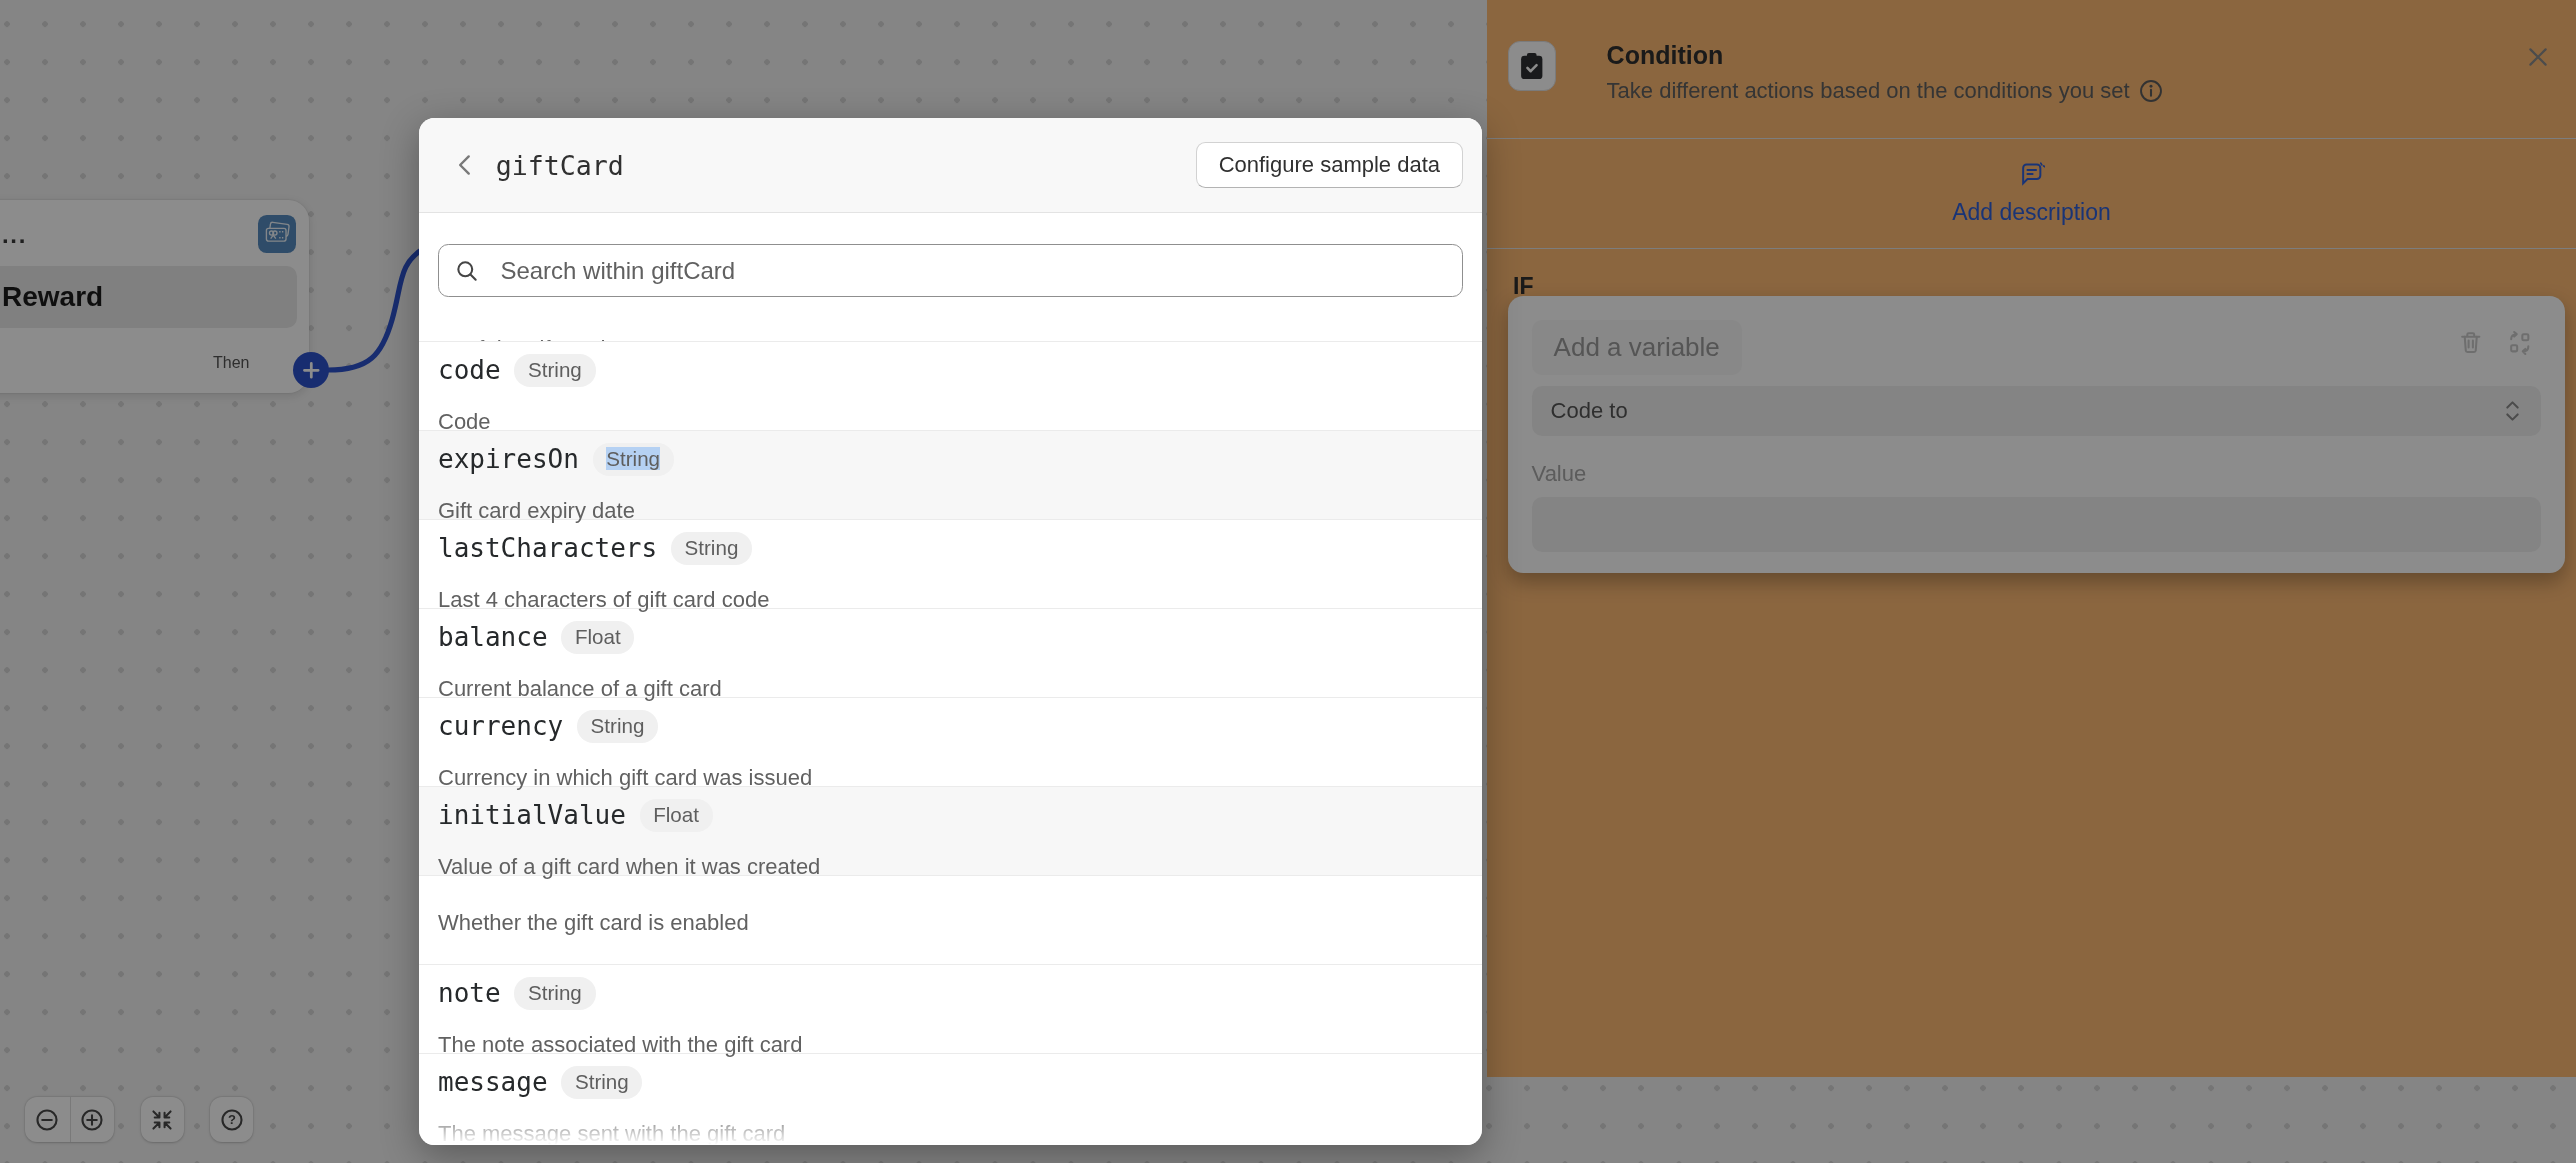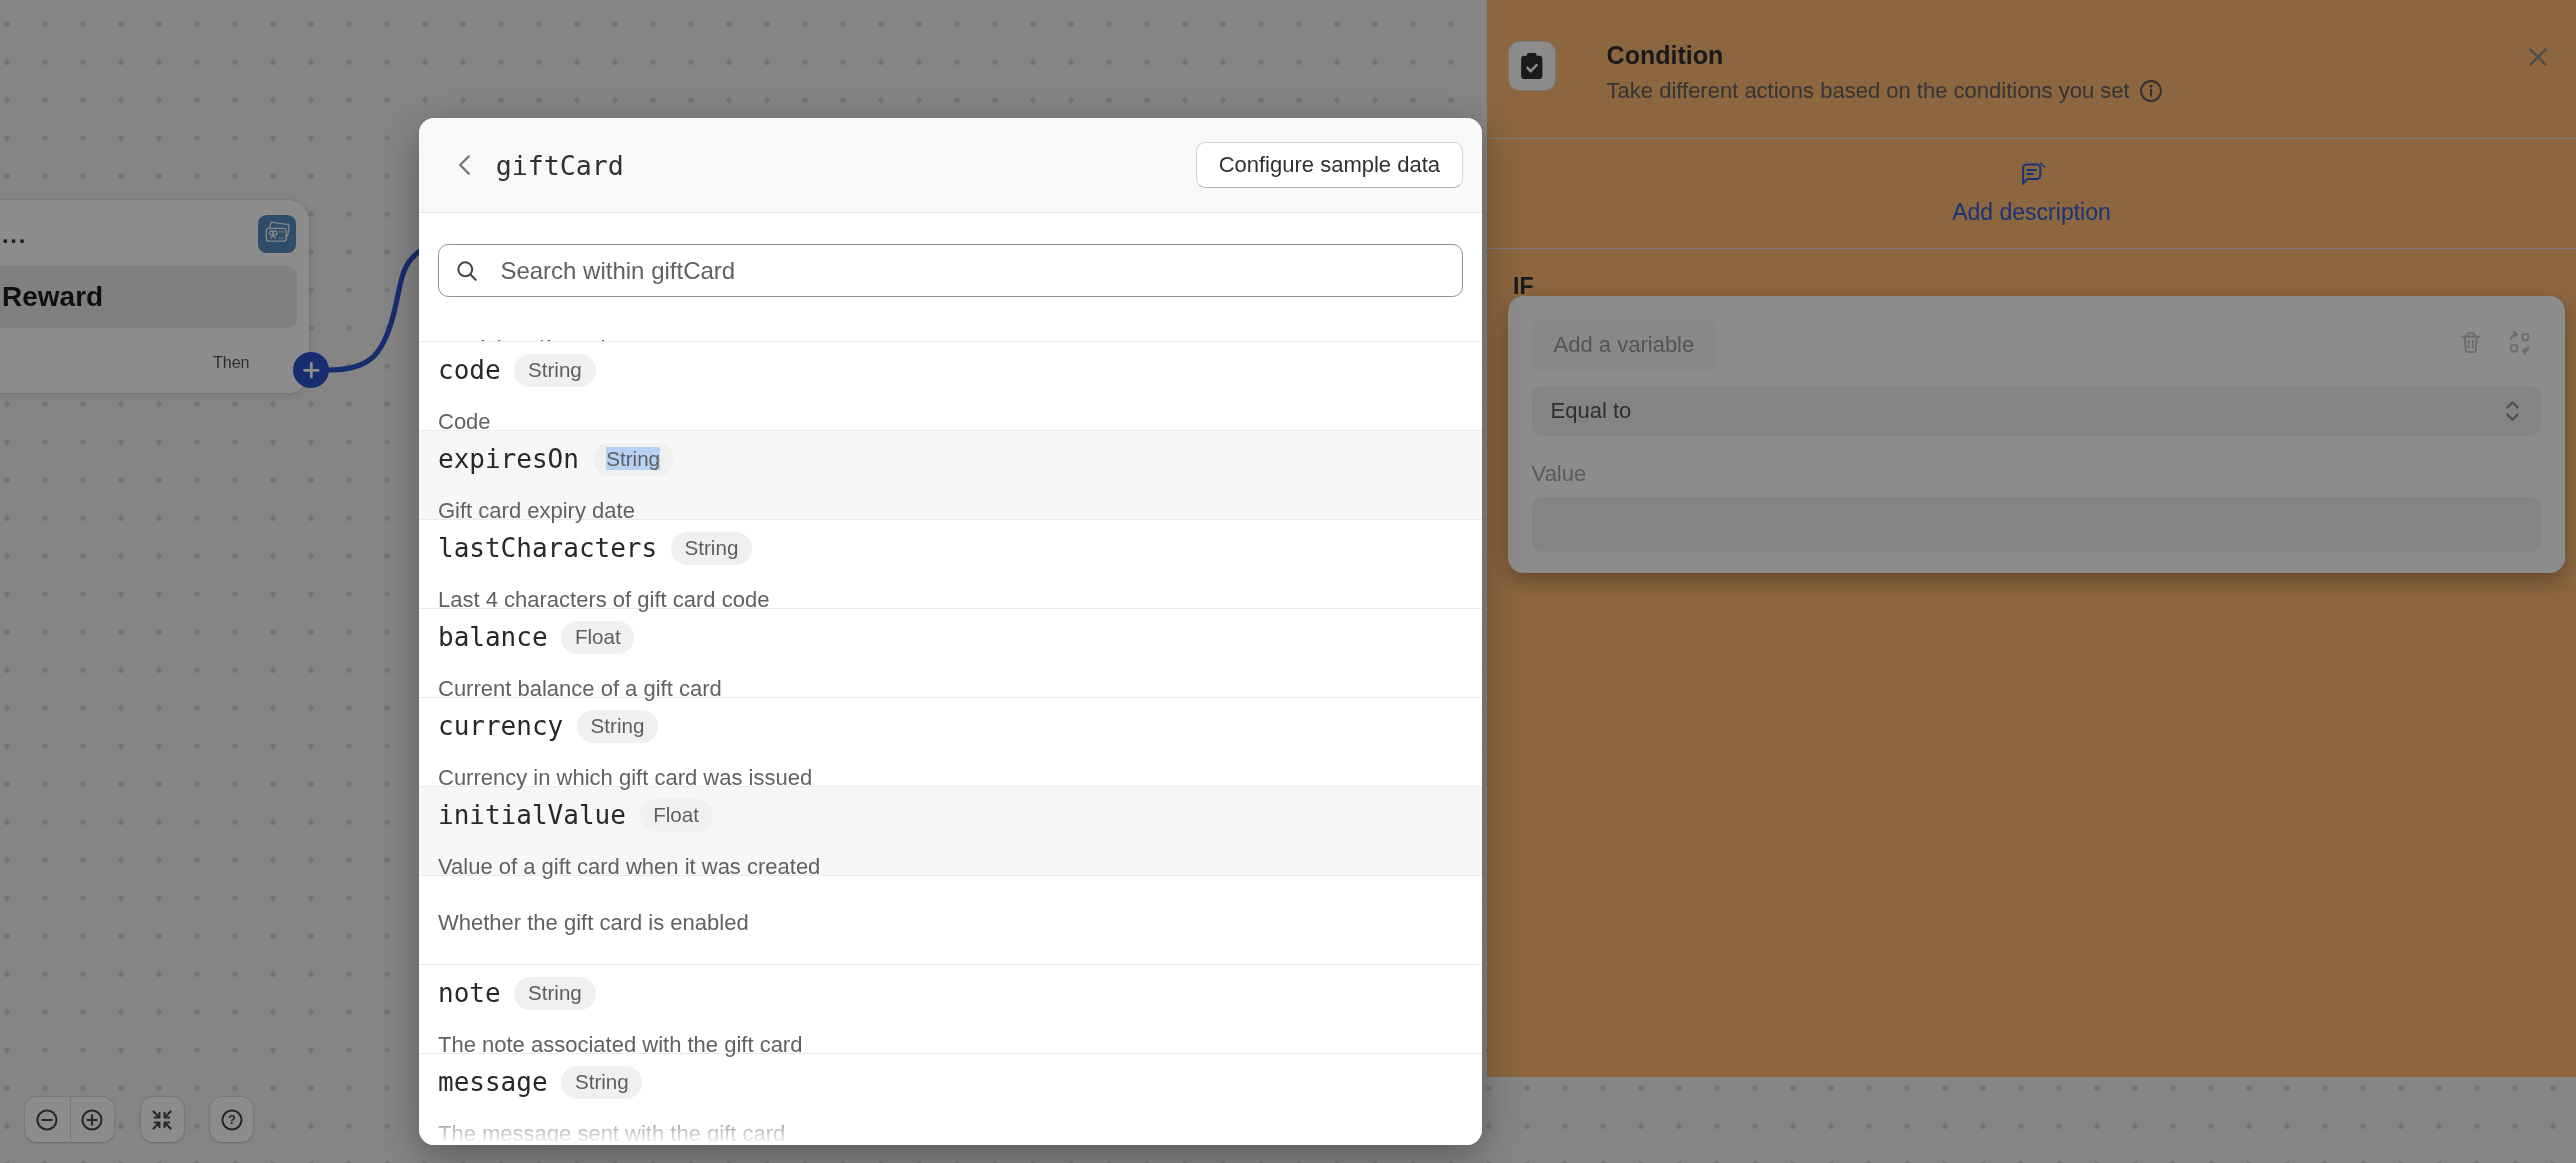--- a/index.html
+++ b/index.html
@@ -81,21 +81,21 @@
   .divider-1{margin-top:34px;}
   .add-desc{display:flex;align-items:center;gap:10.3px;padding:22px 20.6px;color:var(--accent-blue);font-size:23px;font-weight:500;flex-direction:column;}
   .if-label{padding:24px 20.6px 0 26px;font-size:23px;font-weight:700;color:#303030;}
 
   .if-card{
     position:absolute;left:20.6px;top:296px;width:1057px;height:277px;background:#fff;border-radius:15.4px;
     box-shadow:0 8.6px 20.6px rgba(0,0,0,.28);z-index:40;padding:24px;
   }
   .var-chip{
     display:inline-block;background:#f7f7f7;border-radius:10.3px;padding:12px 22px;
-    font-size:22px;color:#9b9b9b;
+    font-size:26px;color:#9b9b9b;
   }
   .if-card-icons{position:absolute;right:31px;top:33px;display:flex;gap:22px;}
   .operator-select{
     position:absolute;left:24px;top:90px;width:1009px;height:50px;background:#f1f1f1;border-radius:10.3px;
     display:flex;align-items:center;padding:0 19px;font-size:22px;color:#565656;
   }
   .operator-select .chev{margin-left:auto;}
   .value-label{position:absolute;left:24px;top:165px;font-size:22px;color:#a8a8a8;}
   .value-input{
     position:absolute;left:24px;top:201px;width:1009px;height:55px;background:#f1f1f1;border:none;border-radius:10.3px;
@@ -267,21 +267,21 @@
       <span>
         <svg width="27.5" height="27.5" viewBox="0 0 32 32" fill="none" stroke="#c9c9c9" stroke-width="2.4" stroke-linecap="round" stroke-linejoin="round">
           <rect x="19" y="6" width="7" height="7" rx="1.5"></rect>
           <rect x="6" y="19" width="7" height="7" rx="1.5"></rect>
           <path d="M6 12 c0 -4 2 -6 6 -6 M9.5 3.5 L12.5 6 L9.5 8.8"></path>
           <path d="M26 20 c0 4 -2 6 -6 6 M22.5 29 L19.5 26 L22.5 23.2"></path>
         </svg>
       </span>
     </div>
     <div class="operator-select">
-      <span>Equal to</span>
+      <span>Code to</span>
       <span class="chev">
         <svg width="19" height="26" viewBox="0 0 22 30" fill="none" stroke="#8a8a8a" stroke-width="2.4" stroke-linecap="round" stroke-linejoin="round">
           <path d="M5 11 L11 5 L17 11"></path>
             <path d="M5 19 L11 25 L17 19"></path>
         </svg>
       </span>
     </div>
     <div class="value-label">Value</div>
     <input class="value-input" type="text" value="" style="">
   </div>

